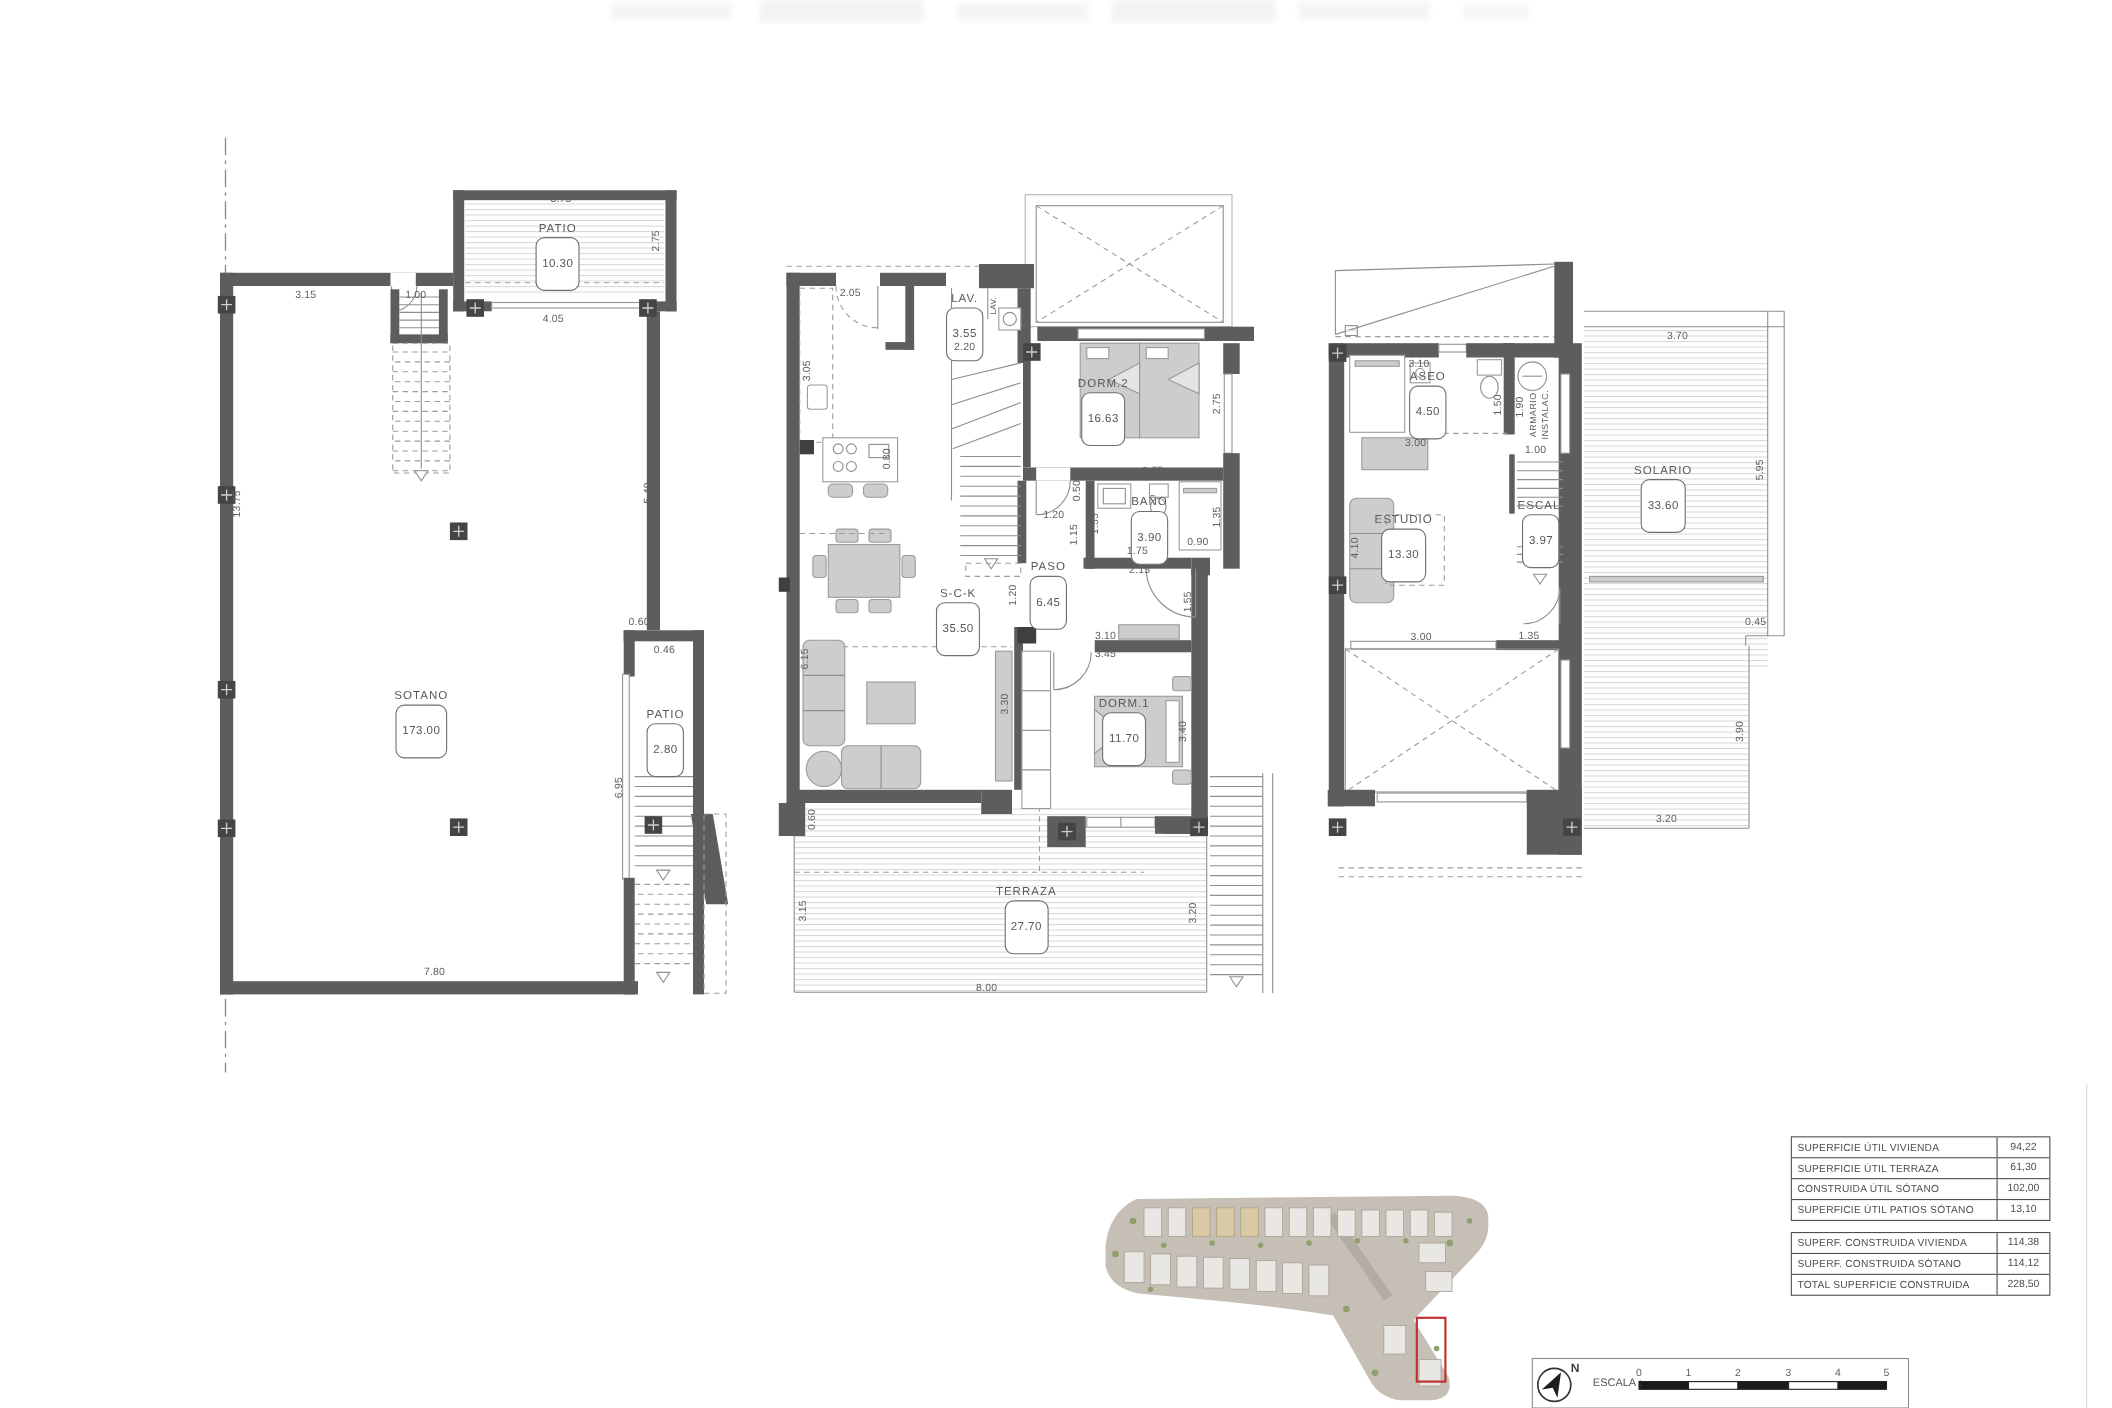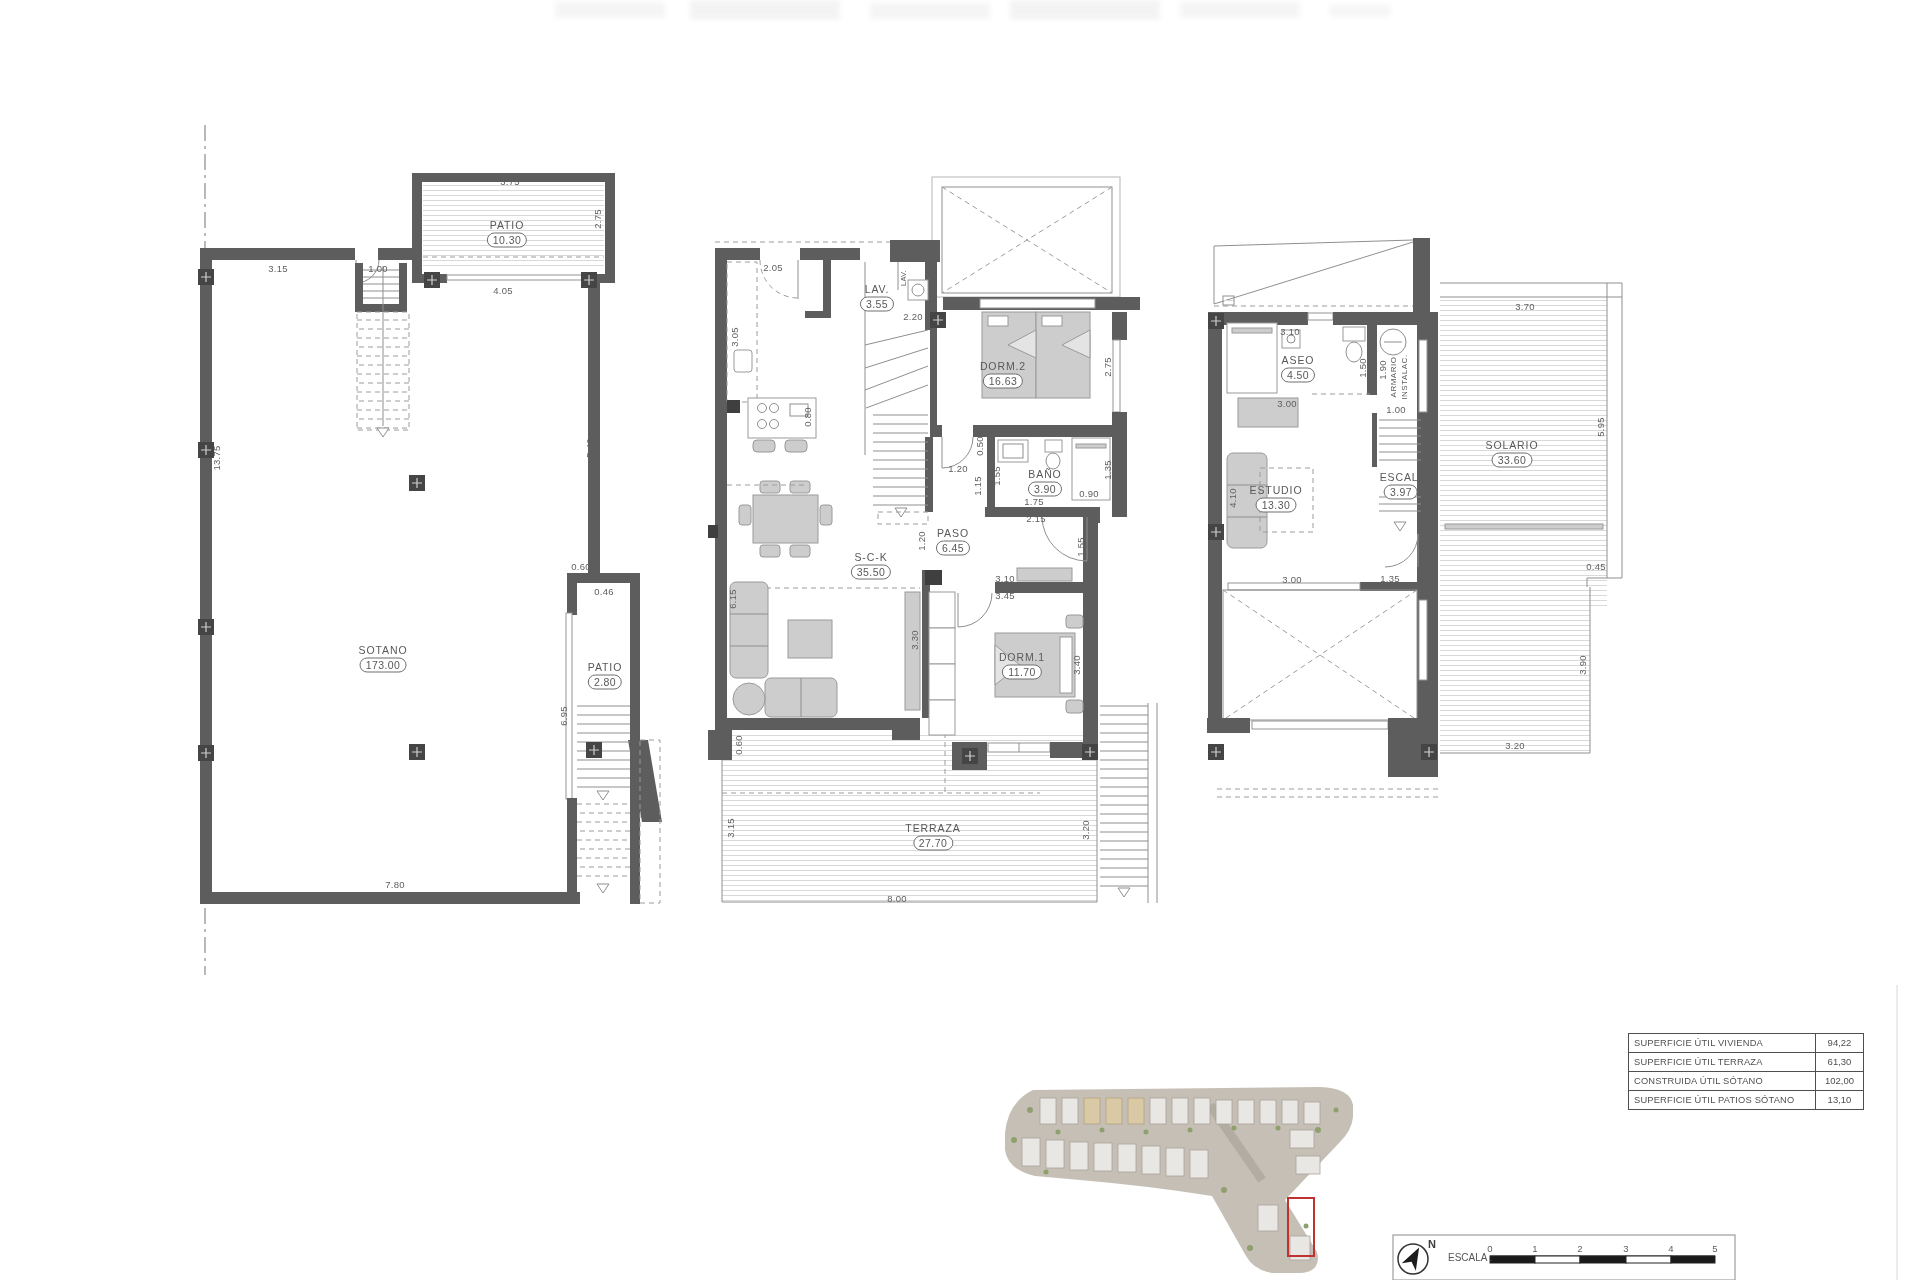--- a/index.html
+++ b/index.html
@@ -16,21 +16,21 @@
   .f{fill:#cdcdcd;stroke:#9a9a9a;stroke-width:1;}
   .fl{fill:#ffffff;stroke:#9a9a9a;stroke-width:1;}
   .fold{fill:#e4e4e4;stroke:#9a9a9a;stroke-width:1;}
 
   .dim{position:absolute;font-size:9.5px;color:#5f5f5f;letter-spacing:.2px;
        transform:translate(-50%,-50%);white-space:nowrap;}
   .dim.v{transform:translate(-50%,-50%) rotate(-90deg);}
   .room{position:absolute;transform:translate(-50%,-50%);display:flex;flex-direction:column;
         align-items:center;gap:2px;color:#585858;font-size:10.5px;letter-spacing:.9px;
         text-align:center;white-space:nowrap;}
-  .room .box{border:1.2px solid #6f6f6f;border-radius:8px;padding:0 5px;font-size:10.5px;
+  .room .box{border:1.2px solid #6f6f6f;border-radius:8px;padding:17px 5px;font-size:10.5px;
         letter-spacing:.4px;line-height:13px;background:#fff;}
   .room.v{transform:translate(-50%,-50%) rotate(-90deg);}
   .room.small{font-size:8px;letter-spacing:.5px;line-height:9px;}
 
   .ttable{position:absolute;border:1px solid #4f4f4f;color:#4f4f4f;background:#fff;}
   .trow{display:grid;grid-template-columns:186px 48px;height:18px;line-height:18px;}
   .trow + .trow{border-top:1px solid #4f4f4f;}
   .tl{padding-left:5px;font-size:9.3px;letter-spacing:.2px;overflow:hidden;}
   .tv{text-align:center;font-size:9.5px;border-left:1px solid #4f4f4f;}
   .txt{position:absolute;color:#3d3d3d;white-space:nowrap;}
@@ -436,21 +436,21 @@
 <div class="dim" style="left:503px;top:290px">4.05</div>
 <div class="dim v" style="left:589px;top:448px">5.40</div>
 <div class="dim v" style="left:216px;top:458px">13.75</div>
 <div class="dim" style="left:581px;top:566px">0.60</div>
 <div class="dim" style="left:604px;top:591px">0.46</div>
 <div class="dim v" style="left:563px;top:716px">6.95</div>
 <div class="dim" style="left:395px;top:884px">7.80</div>
 
 <div class="dim" style="left:773px;top:267px">2.05</div>
 <div class="dim v" style="left:734px;top:337px">3.05</div>
-<div class="dim" style="left:913px;top:316px">2.20</div>
+<div class="dim" style="left:877px;top:316px">2.20</div>
 <div class="dim v" style="left:807px;top:417px">0.80</div>
 <div class="dim v" style="left:1107px;top:367px">2.75</div>
 <div class="dim" style="left:1048px;top:428px">2.75</div>
 <div class="dim v" style="left:979px;top:446px">0.50</div>
 <div class="dim" style="left:958px;top:468px">1.20</div>
 <div class="dim v" style="left:977px;top:486px">1.15</div>
 <div class="dim v" style="left:996px;top:476px">1.55</div>
 <div class="dim v" style="left:1107px;top:470px">1.35</div>
 <div class="dim" style="left:1089px;top:493px">0.90</div>
 <div class="dim" style="left:1034px;top:501px">1.75</div>
@@ -492,20 +492,34 @@
   </div>
   <div class="trow">
     <div class="tl">CONSTRUIDA ÚTIL SÓTANO</div>
     <div class="tv">102,00</div>
   </div>
   <div class="trow">
     <div class="tl">SUPERFICIE ÚTIL PATIOS SÓTANO</div>
     <div class="tv">13,10</div>
   </div>
 </div>
+<div class="ttable" style="left:1628px;top:1120px">
+  <div class="trow">
+    <div class="tl">SUPERF. CONSTRUIDA VIVIENDA</div>
+    <div class="tv">114,38</div>
+  </div>
+  <div class="trow">
+    <div class="tl">SUPERF. CONSTRUIDA SÓTANO</div>
+    <div class="tv">114,12</div>
+  </div>
+  <div class="trow">
+    <div class="tl">TOTAL SUPERFICIE CONSTRUIDA</div>
+    <div class="tv">228,50</div>
+  </div>
+</div>
 
 <div class="txt" style="left:1428px;top:1238px;font-size:11px;font-weight:bold">N</div>
 <div class="txt" style="left:1448px;top:1252px;font-size:10px;color:#555">ESCALA :</div>
 <div class="dim" style="left:1490px;top:1248px">0</div>
 <div class="dim" style="left:1535px;top:1248px">1</div>
 <div class="dim" style="left:1580px;top:1248px">2</div>
 <div class="dim" style="left:1626px;top:1248px">3</div>
 <div class="dim" style="left:1671px;top:1248px">4</div>
 <div class="dim" style="left:1715px;top:1248px">5</div>
 

